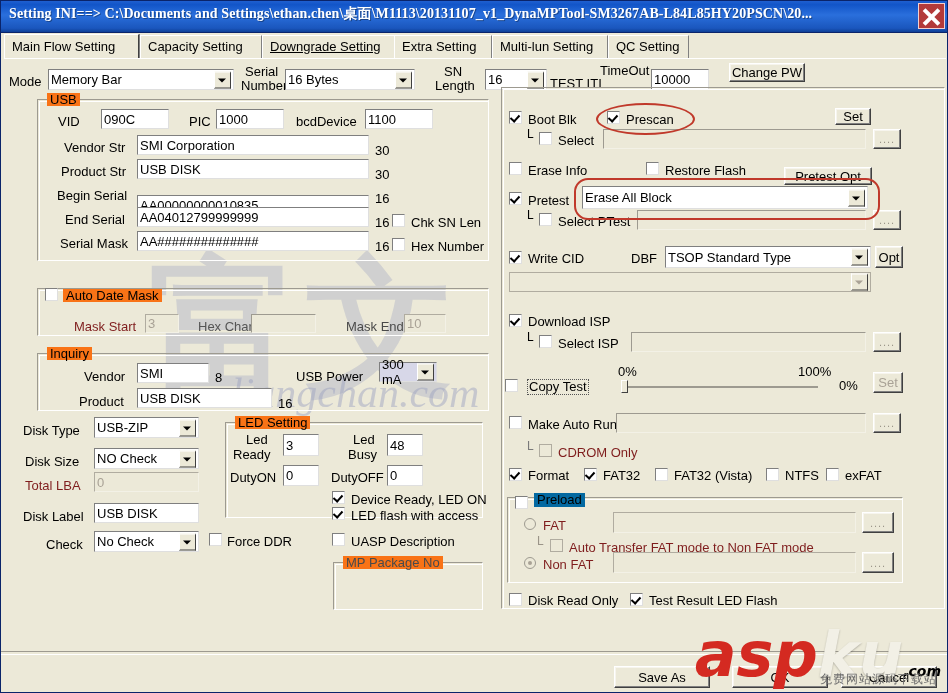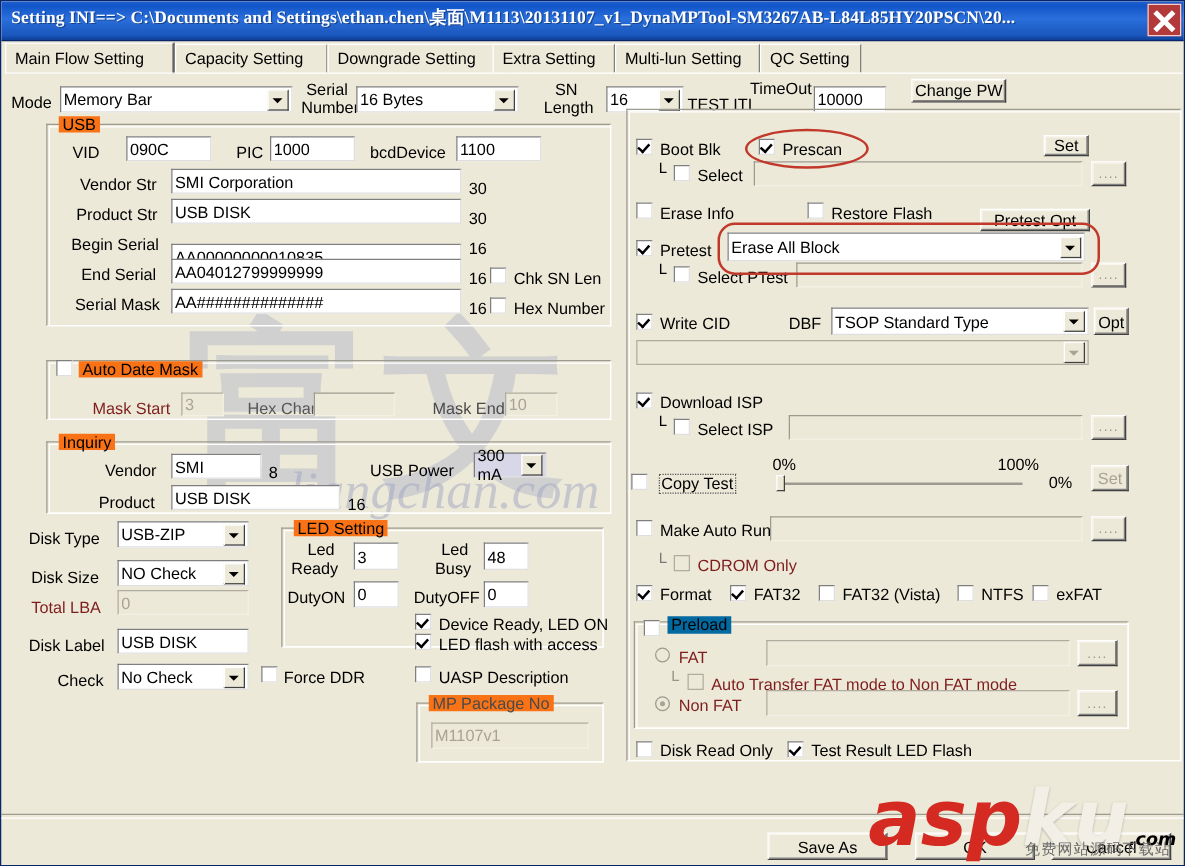--- a/index.html
+++ b/index.html
@@ -119,21 +119,21 @@
       <div class="x1"></div>
         <div class="x2"></div>
     </div>
   </div>
 
   <div id="tabstrip">
     <div class="tab sel" style="left:0px;width:135px;">
       <span>Main Flow Setting</span></div>
     <div class="tab" style="left:136px;width:122px;">
       <span>Capacity Setting</span></div>
-    <div class="tab" style="left:258px;width:144px;">
+    <div class="tab" style="left:258px;width:144px;text-decoration:underline;">
       <span>Downgrade Setting</span></div>
     <div class="tab" style="left:390px;width:98px;">
       <span>Extra Setting</span></div>
     <div class="tab" style="left:488px;width:116px;">
       <span>Multi-lun Setting</span></div>
     <div class="tab" style="left:604px;width:81px;">
       <span>QC Setting</span></div>
   </div>
   <div id="tab-underline"></div>
 
@@ -319,23 +319,20 @@
   <div class="chk on" style="left:331px;top:490px;"></div>
   <div class="lbl" style="left:350px;top:492px;">Device Ready, LED ON</div>
   <div class="chk on" style="left:331px;top:506px;"></div>
   <div class="lbl" style="left:350px;top:508px;">LED flash with access</div>
 
   <div class="chk" style="left:331px;top:532px;"></div>
   <div class="lbl" style="left:350px;top:534px;">UASP Description</div>
 
   <div class="grp" style="left:332px;top:561px;width:150px;height:48px;"></div>
   <div class="grplbl dim" style="left:342px;top:555px;color:#4a4a4a;">MP Package No</div>
-  <div class="txt flat" style="left:344px;top:577px;width:126px;height:21px;">
-    <span>M1107v1</span>
-    </div>
 
   <div class="chk on" style="left:508px;top:110px;"></div>
   <div class="lbl" style="left:527px;top:112px;">Boot Blk</div>
   <div class="chk on" style="left:606px;top:110px;"></div>
   <div class="lbl" style="left:625px;top:112px;">Prescan</div>
   <div class="ann-ell" style="left:595px;top:102px;width:95px;height:28px;"></div>
   <div class="btn" style="left:834px;top:107px;width:36px;height:17px;">
     <span>Set</span>
     </div>
 

